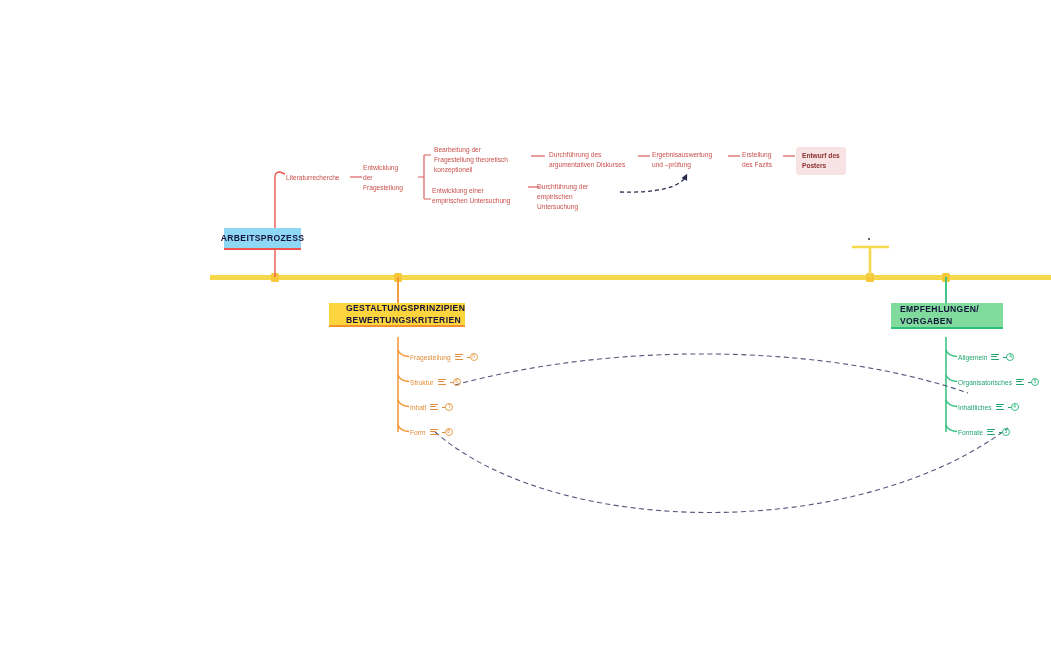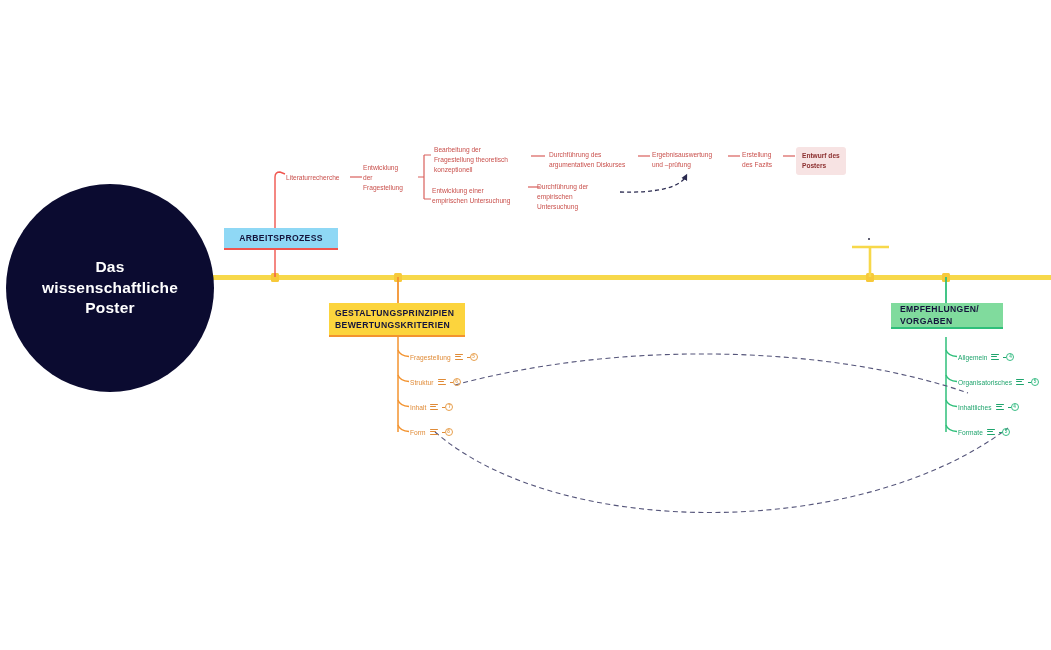--- a/index.html
+++ b/index.html
@@ -24,28 +24,28 @@
   }
 
   
   .mbox{position:absolute;display:flex;align-items:center;box-sizing:border-box;}
   .mbox .mlabel{
     font-size:8.6px;font-weight:bold;letter-spacing:.35px;line-height:1.45;
     white-space:pre-line;color:#14143c;
   }
 
   #box-arbeitsprozess{
-    left:224px;top:228px;width:114px;height:22px;
+    left:224px;top:228px;width:77px;height:22px;
     background:#8fd8f5;border-bottom:2px solid #f0554e;
     justify-content:center;text-align:center;
   }
   #box-gestaltung{
-    left:329px;top:303px;width:136px;height:34px;
+    left:329px;top:303px;width:136px;height:24px;
     background:#fcd43d;border-bottom:2px solid #f3932f;
-    padding-left:6px;
+    padding-left:17px;
   }
   #box-empfehlungen{
     left:891px;top:303px;width:112px;height:26px;
     background:#80db9d;border-bottom:2px solid #2fbf7a;
     padding-left:9px;
   }
 
   
   .pnode{position:absolute;font-size:6.6px;line-height:1.52;color:#c9504c;white-space:pre-line;}
   .pnode.strong{
@@ -138,25 +138,20 @@
       </marker>
     </defs>
     <path d="M620,192 C655,193 680,188 686,176" stroke="#2b2b50" stroke-width="1.3" fill="none" stroke-dasharray="4,3" marker-end="url(#arrowhead)"></path>
 
     <path d="M455,385 C620,340 830,345 968,393" stroke="#55557a" stroke-width="1.1" fill="none" stroke-dasharray="5,3.5"></path>
     <path d="M435,432 C560,540 860,540 1008,428" stroke="#55557a" stroke-width="1.1" fill="none" stroke-dasharray="5,3.5"></path>
   </svg>
 
   <div class="collapsed-dot"></div>
 
-  <div class="root-circle">
-    <div class="root-label">Das
-wissenschaftliche
-Poster</div>
-  </div>
 
   <div class="mbox" id="box-arbeitsprozess">
     <div class="mlabel">ARBEITSPROZESS</div>
   </div>
 
   <div class="mbox" id="box-gestaltung">
     <div class="mlabel">GESTALTUNGSPRINZIPIEN
 BEWERTUNGSKRITERIEN</div>
   </div>
 

